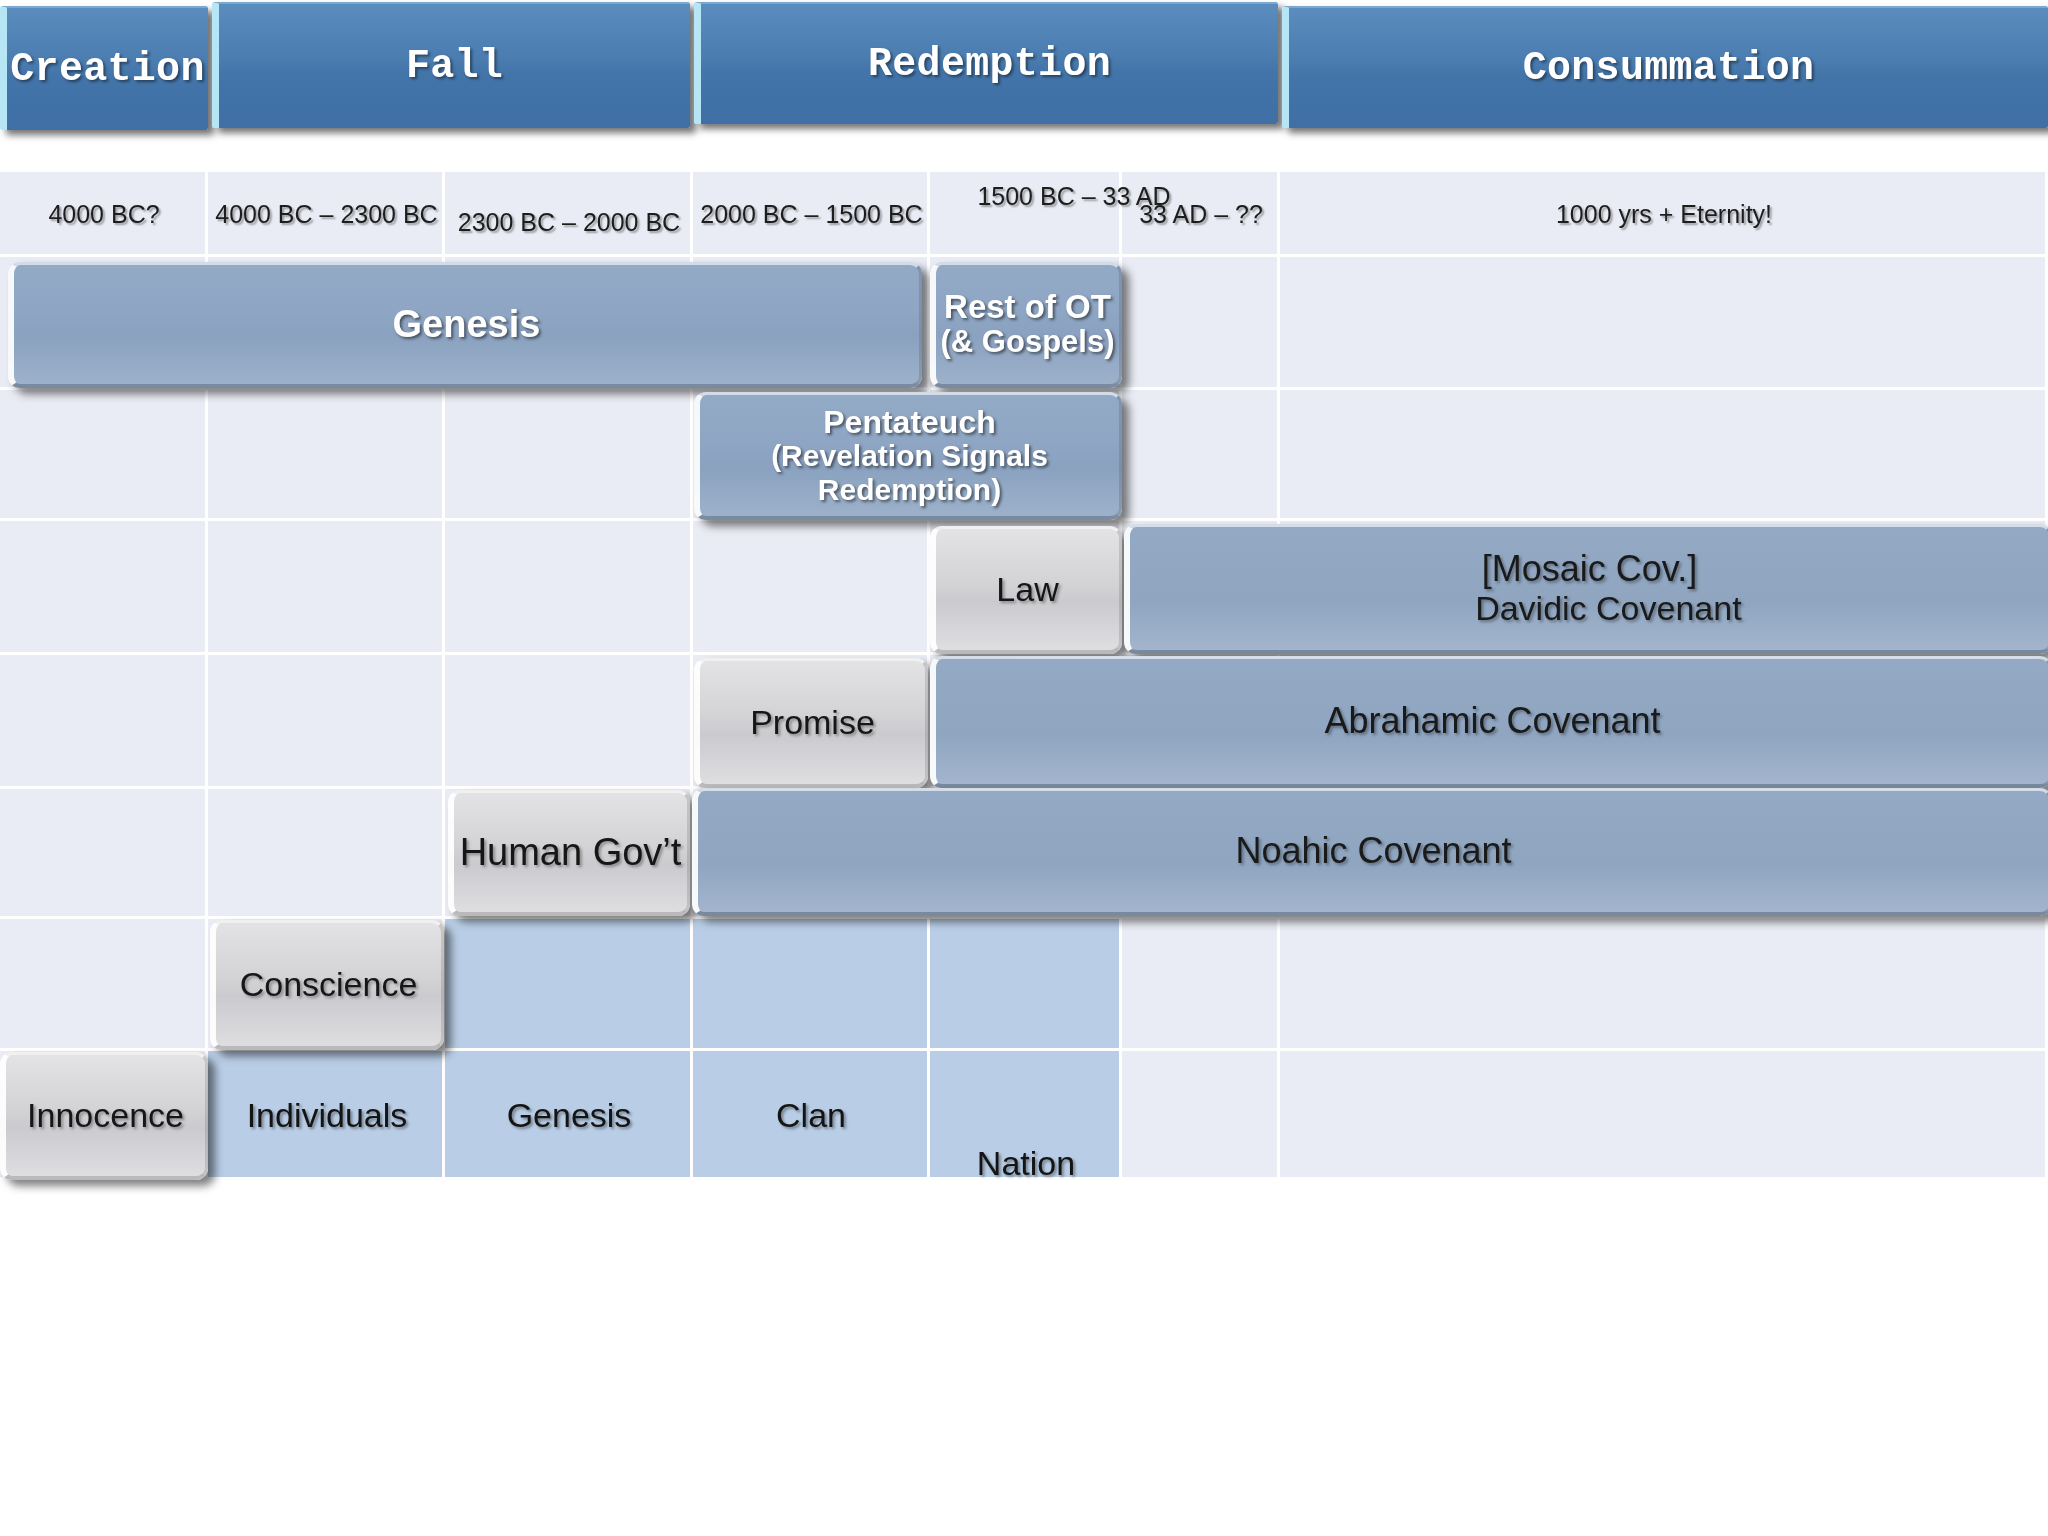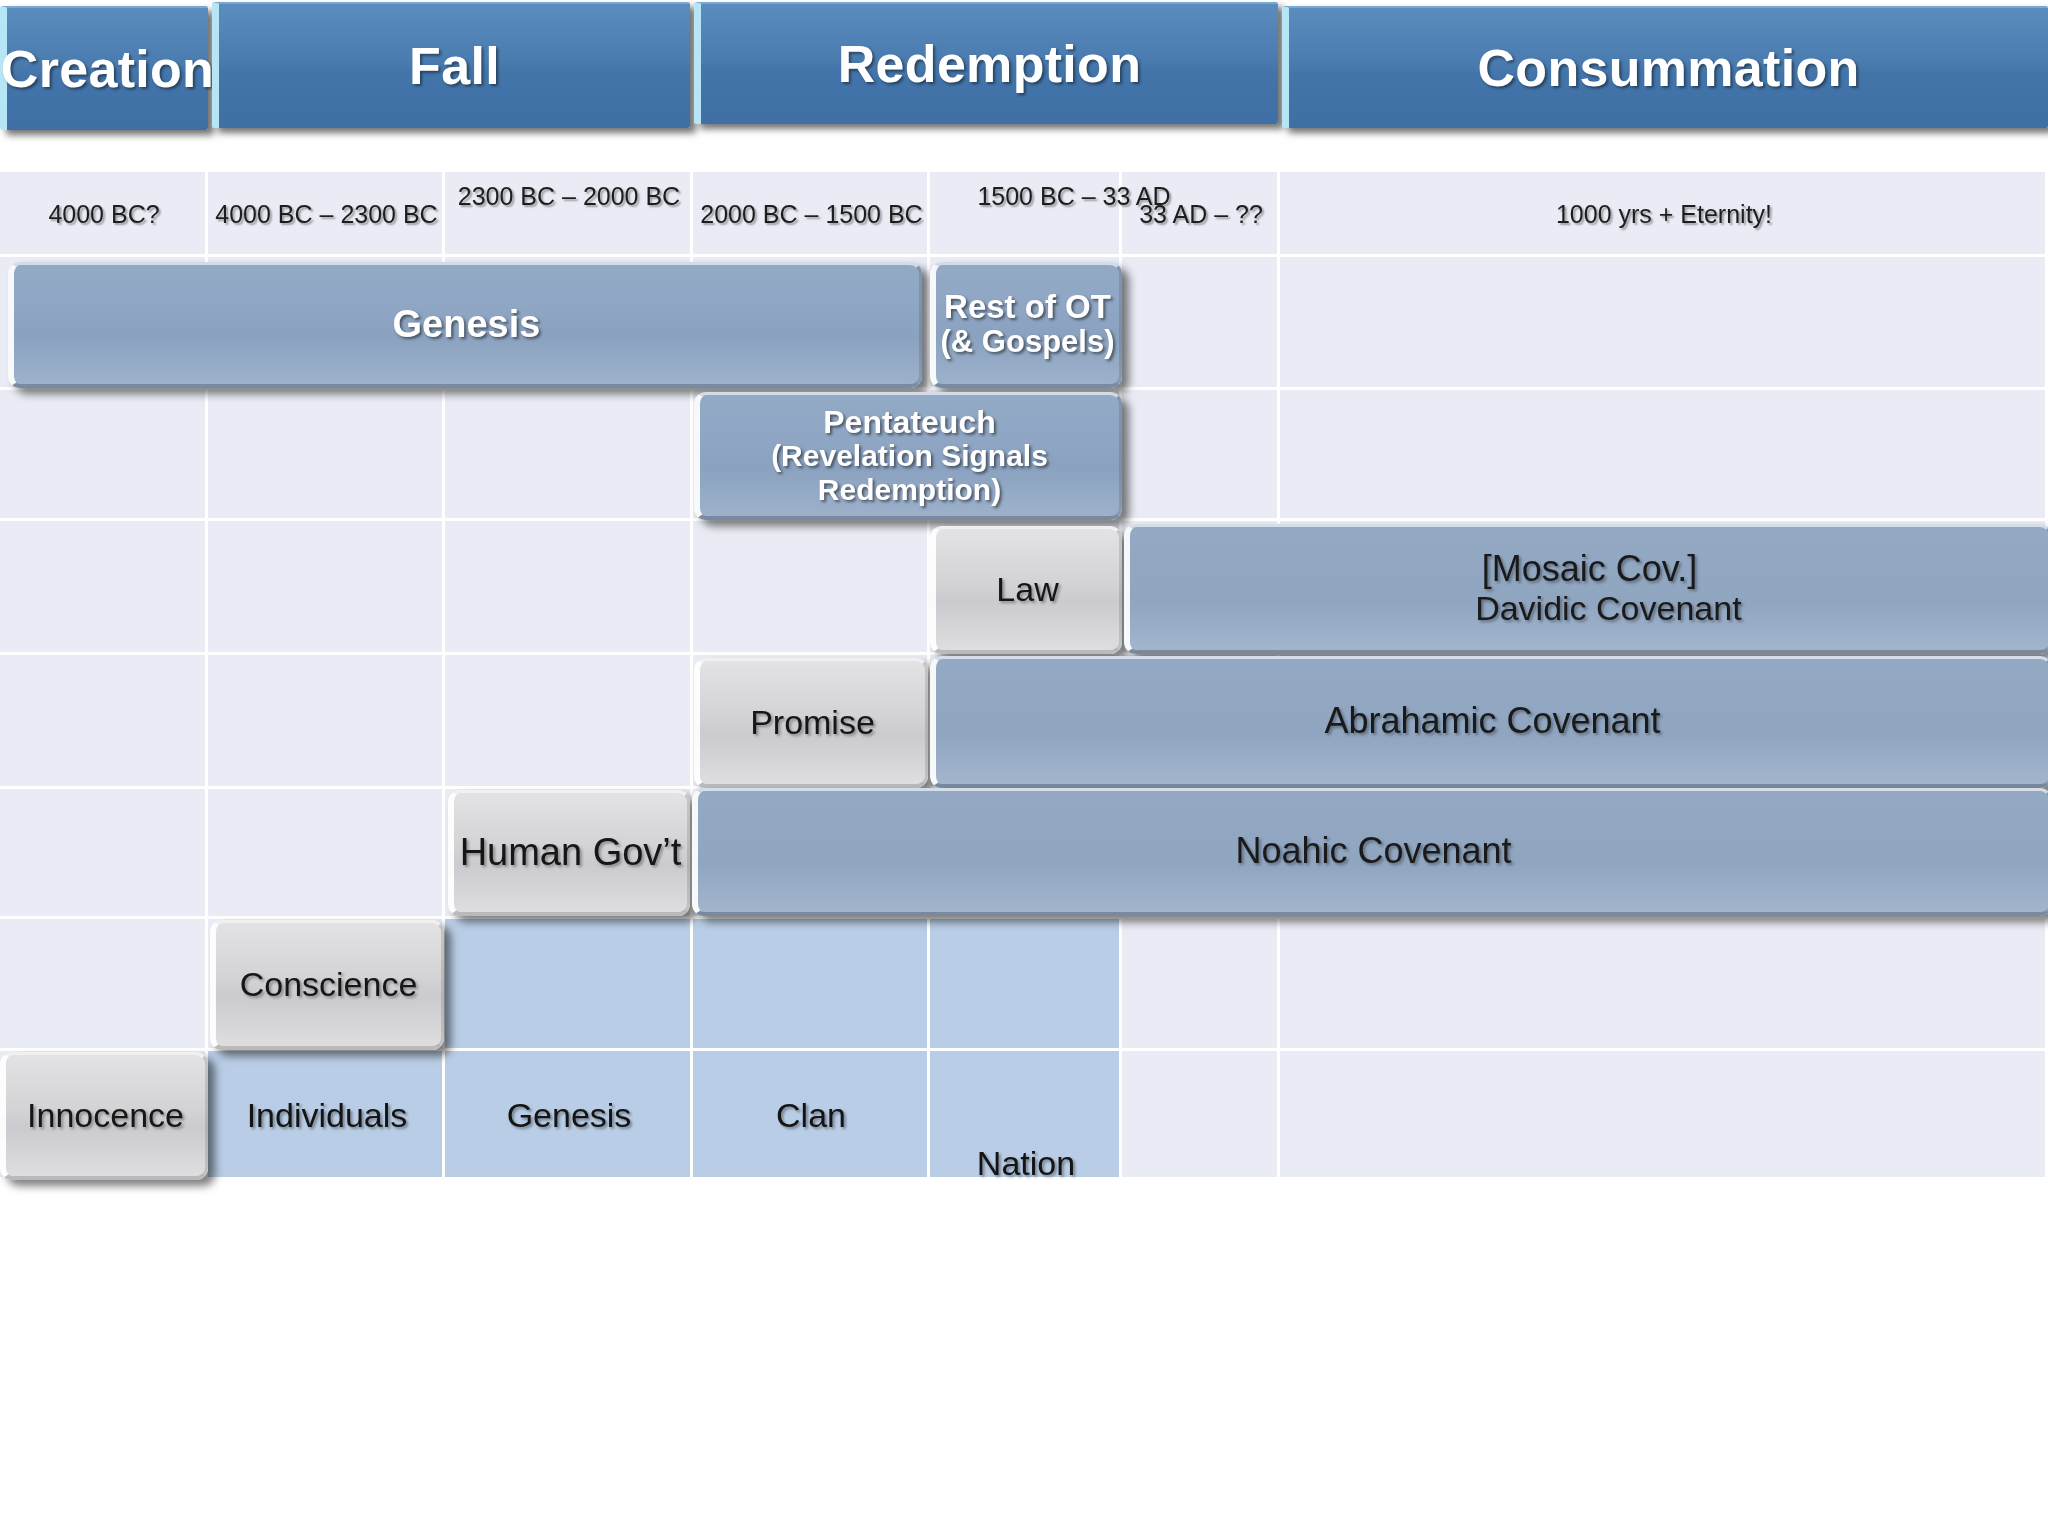--- a/index.html
+++ b/index.html
@@ -12,26 +12,27 @@
   #stage { position: relative; width: 2048px; height: 1536px; }
 
   
   .banner {
     position: absolute;
     background: linear-gradient(to bottom, #5b8cbe 0%, #4a7cb0 45%, #4375aa 55%, #3f6fa4 100%);
     border-radius: 2px;
     display: flex; align-items: center; justify-content: center;
     color: #ffffff;
     font-weight: bold;
-    font-size: 52px;
+    font-size: 40px;
     letter-spacing: .3px;
     text-shadow: 2px 2px 3px rgba(0,0,0,.45);
     box-shadow: 6px 5px 7px rgba(0,0,0,.55);
     border-left: 7px solid #b6e6f6;
     border-top: 2px solid #7ba8d0;
+    font-family: Liberation Mono, monospace;
   }
 
   
   .gridcell {
     position: absolute;
     background: #e9ecf4;
     border-right: 3px solid #ffffff;
     border-bottom: 3px solid #ffffff;
   }
   .gridcell.lightblue { background: #b9cee6; }
@@ -154,21 +155,21 @@
   <div id="banner-layer">
       <div class="banner" style="left: 0px; top: 6px; width: 208px; height: 124px;">Creation</div>
       <div class="banner" style="left: 212px; top: 2px; width: 478px; height: 126px;">Fall</div>
       <div class="banner" style="left: 694px; top: 2px; width: 584px; height: 122px;">Redemption</div>
       <div class="banner" style="left: 1282px; top: 6px; width: 766px; height: 122px;">Consummation</div>
     </div>
 
   <div id="date-layer">
       <div class="datetext" style="left: 0px; top: 172px; width: 208px; height: 85px;">4000 BC?</div>
       <div class="datetext" style="left: 208px; top: 172px; width: 237px; height: 85px;">4000 BC – 2300 BC</div>
-      <div class="datetext" style="left: 445px; top: 154px; width: 248px; height: 85px;">2300 BC – 2000 BC</div>
+      <div class="datetext" style="left: 445px; top: 180px; width: 248px; height: 85px;">2300 BC – 2000 BC</div>
       <div class="datetext" style="left: 693px; top: 172px; width: 237px; height: 85px; border-radius: 25px;">2000 BC – 1500 BC</div>
       <div class="datetext" style="left: 930px; top: 156px; width: 192px; height: 80px; margin-left: 48px;">1500 BC – 33 AD</div>
       <div class="datetext" style="left: 1122px; top: 172px; width: 158px; height: 85px;">33 AD – ??</div>
       <div class="datetext" style="left: 1280px; top: 172px; width: 768px; height: 85px;">1000 yrs + Eternity!</div>
     </div>
 
   <div id="bar-layer">
       <div class="bar steel" style="left: 8px; top: 262px; width: 914px; height: 126px; font-size: 38px;">
         <div class="l1">Genesis</div>
       </div>

